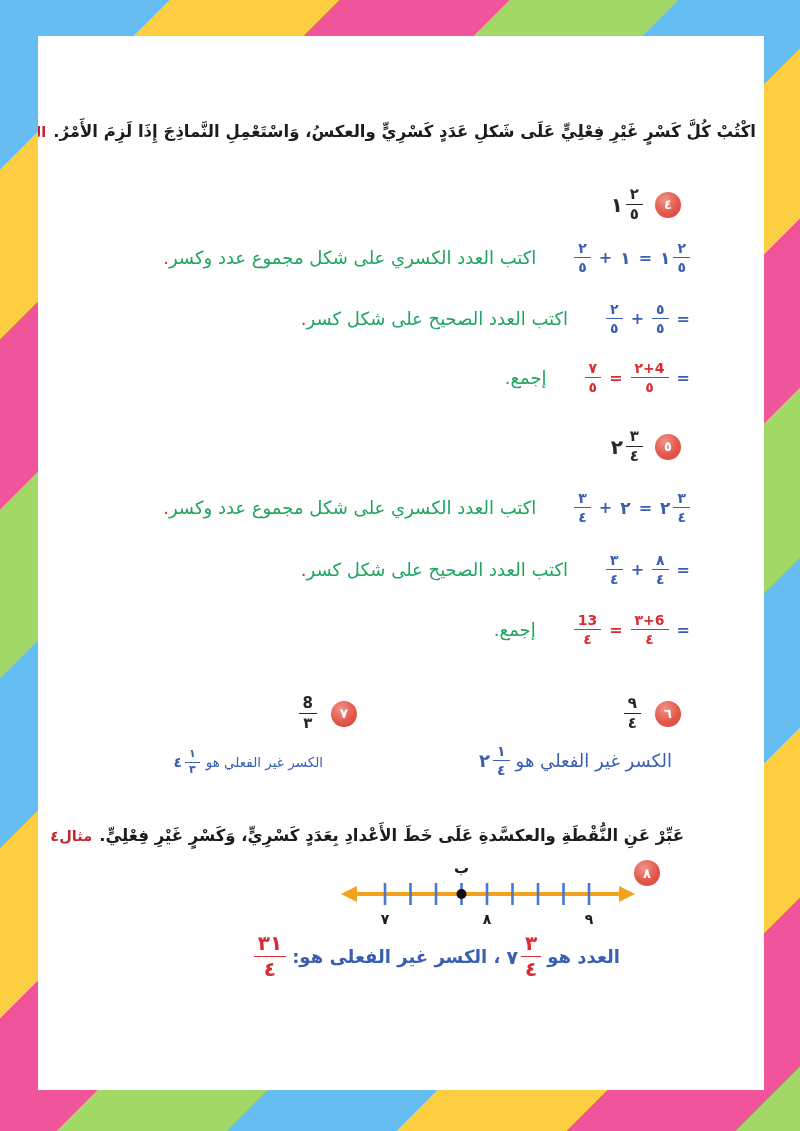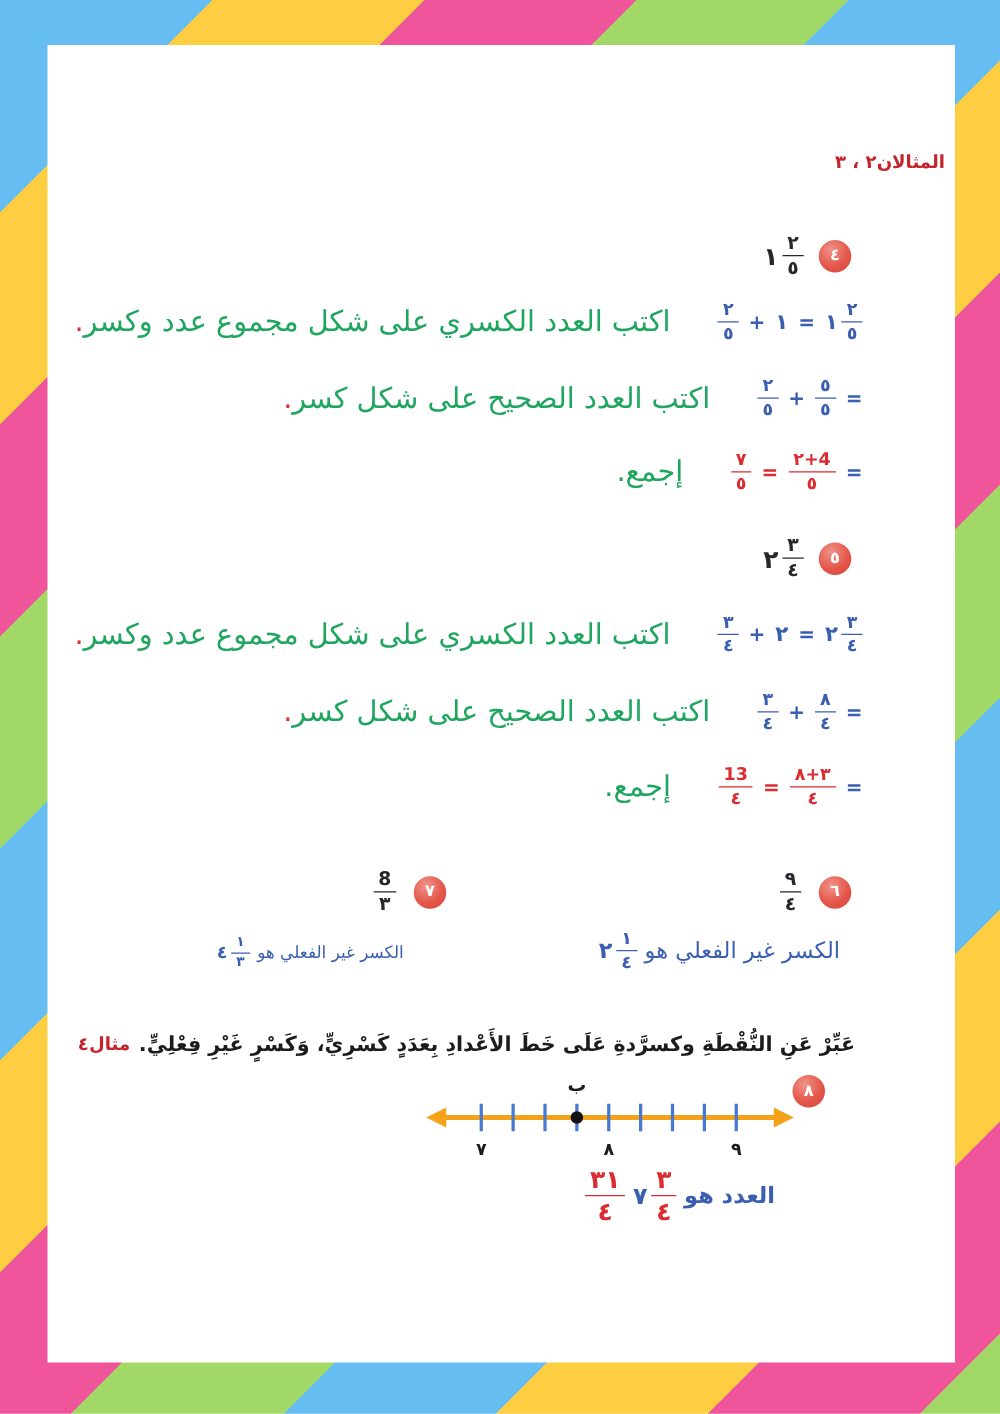--- a/index.html
+++ b/index.html
@@ -45,21 +45,21 @@
   .mixed .whole{font-size:20px;}
 
   .eq{display:inline-flex; direction:ltr; align-items:center; gap:8px;
       font-size:17px; font-weight:bold; color:var(--blue);}
   .eq .sign{font-size:16px;}
   .eq .red{color:var(--red);}
   .eq .blue{color:var(--blue);}
   .eq.redline{color:var(--red);}
 
   .step{gap:38px;}
-  .lbl{color:var(--green); font-size:23px;}
+  .lbl{color:var(--green); font-size:18px;}
   .pr{color:var(--red);}
 
   .hdr{gap:12px; color:var(--dark);}
   .answer{color:var(--blue); gap:6px; font-size:18px;}
   .answer .mixed .whole{font-size:18px;}
   .answer.small{font-size:13.5px;}
   .answer.small .mixed .whole{font-size:14px;}
   .answer.small .frac{font-size:11px;}
 
   .final{color:var(--blue); font-weight:bold; font-size:18px; gap:6px;}
@@ -68,20 +68,21 @@
 
   .numberline{position:absolute; left:298px; top:822px; width:304px; height:72px;}
   .numberline text{font-family:"DejaVu Sans",sans-serif; font-weight:bold; fill:#1c1c1c;}
 </style>
 </head>
 <body>
 
 <div class="page">
 
   <div class="row instr" style="top:86px; right:8px;">
+    <span>اكْتُبْ كُلَّ كَسْرٍ غَيْرِ فِعْلِيٍّ عَلَى شَكلِ عَدَدٍ كَسْرِيٍّ والعكسُ، وَاسْتَعْمِلِ النَّماذِجَ إِذَا لَزِمَ الأَمْرُ.</span>
     <span class="ref">المثالان٢ ، ٣</span>
   </div>
 
   <div class="row hdr" style="top:150px; right:83px;">
     <span class="badge">٤</span>
     <span class="mixed">
       <span class="whole">١</span>
       <span class="frac big">
         <span class="num">٢</span>
         <span class="den">٥</span>
@@ -189,21 +190,21 @@
   </div>
 
   <div class="row step" style="top:576px; right:74px;">
     <span class="eq redline">
       <span class="frac red">
           <span class="num">13</span>
           <span class="den">٤</span>
         </span>
       <span class="sign red">=</span>
       <span class="frac red">
-          <span class="num">٣+٨</span>
+          <span class="num">٣+6</span>
           <span class="den">٤</span>
         </span>
       <span class="sign blue">=</span>
     </span>
     <span class="lbl">إجمع.</span>
   </div>
 
   <div class="row hdr" style="top:659px; right:83px; gap:14px;">
     <span class="badge">٦</span>
     <span class="frac big" style="color:var(--dark)">
@@ -236,21 +237,21 @@
     <span class="mixed">
       <span class="whole">٤</span>
       <span class="frac">
           <span class="num">١</span>
           <span class="den">٣</span>
         </span>
     </span>
   </div>
 
   <div class="row instr" style="top:790px; right:80px;">
-    <span>عَبِّرْ عَنِ النُّقْطَةِ وكسرَّدةِ عَلَى خَطَ الأَعْدادِ بِعَدَدٍ كَسْرِيٍّ، وَكَسْرٍ غَيْرِ فِعْلِيٍّ.</span>
+    <span>عَبِّرْ عَنِ النُّقْطَةِ والعكسَّدةِ عَلَى خَطَ الأَعْدادِ بِعَدَدٍ كَسْرِيٍّ، وَكَسْرٍ غَيْرِ فِعْلِيٍّ.</span>
     <span class="ref">مثال٤</span>
   </div>
 
   <div class="row" style="top:824px; right:104px;">
     <span class="badge">٨</span>
   </div>
 
   <svg class="numberline" viewBox="0 0 300 72">
     <polygon points="3,36 19,28 19,44" fill="#f5a21b"></polygon>
     <polygon points="297,36 281,28 281,44" fill="#f5a21b"></polygon>
@@ -273,19 +274,20 @@
 
   <div class="row final" style="top:896px; right:144px;">
     <span>العدد هو</span>
     <span class="mixed">
       <span class="whole">٧</span>
       <span class="frac">
           <span class="num">٣</span>
           <span class="den">٤</span>
         </span>
     </span>
+    <span>، الكسر غير الفعلى هو:</span>
     <span class="frac">
       <span class="num">٣١</span>
       <span class="den">٤</span>
     </span>
   </div>
 
 </div>
 
 </body></html>

